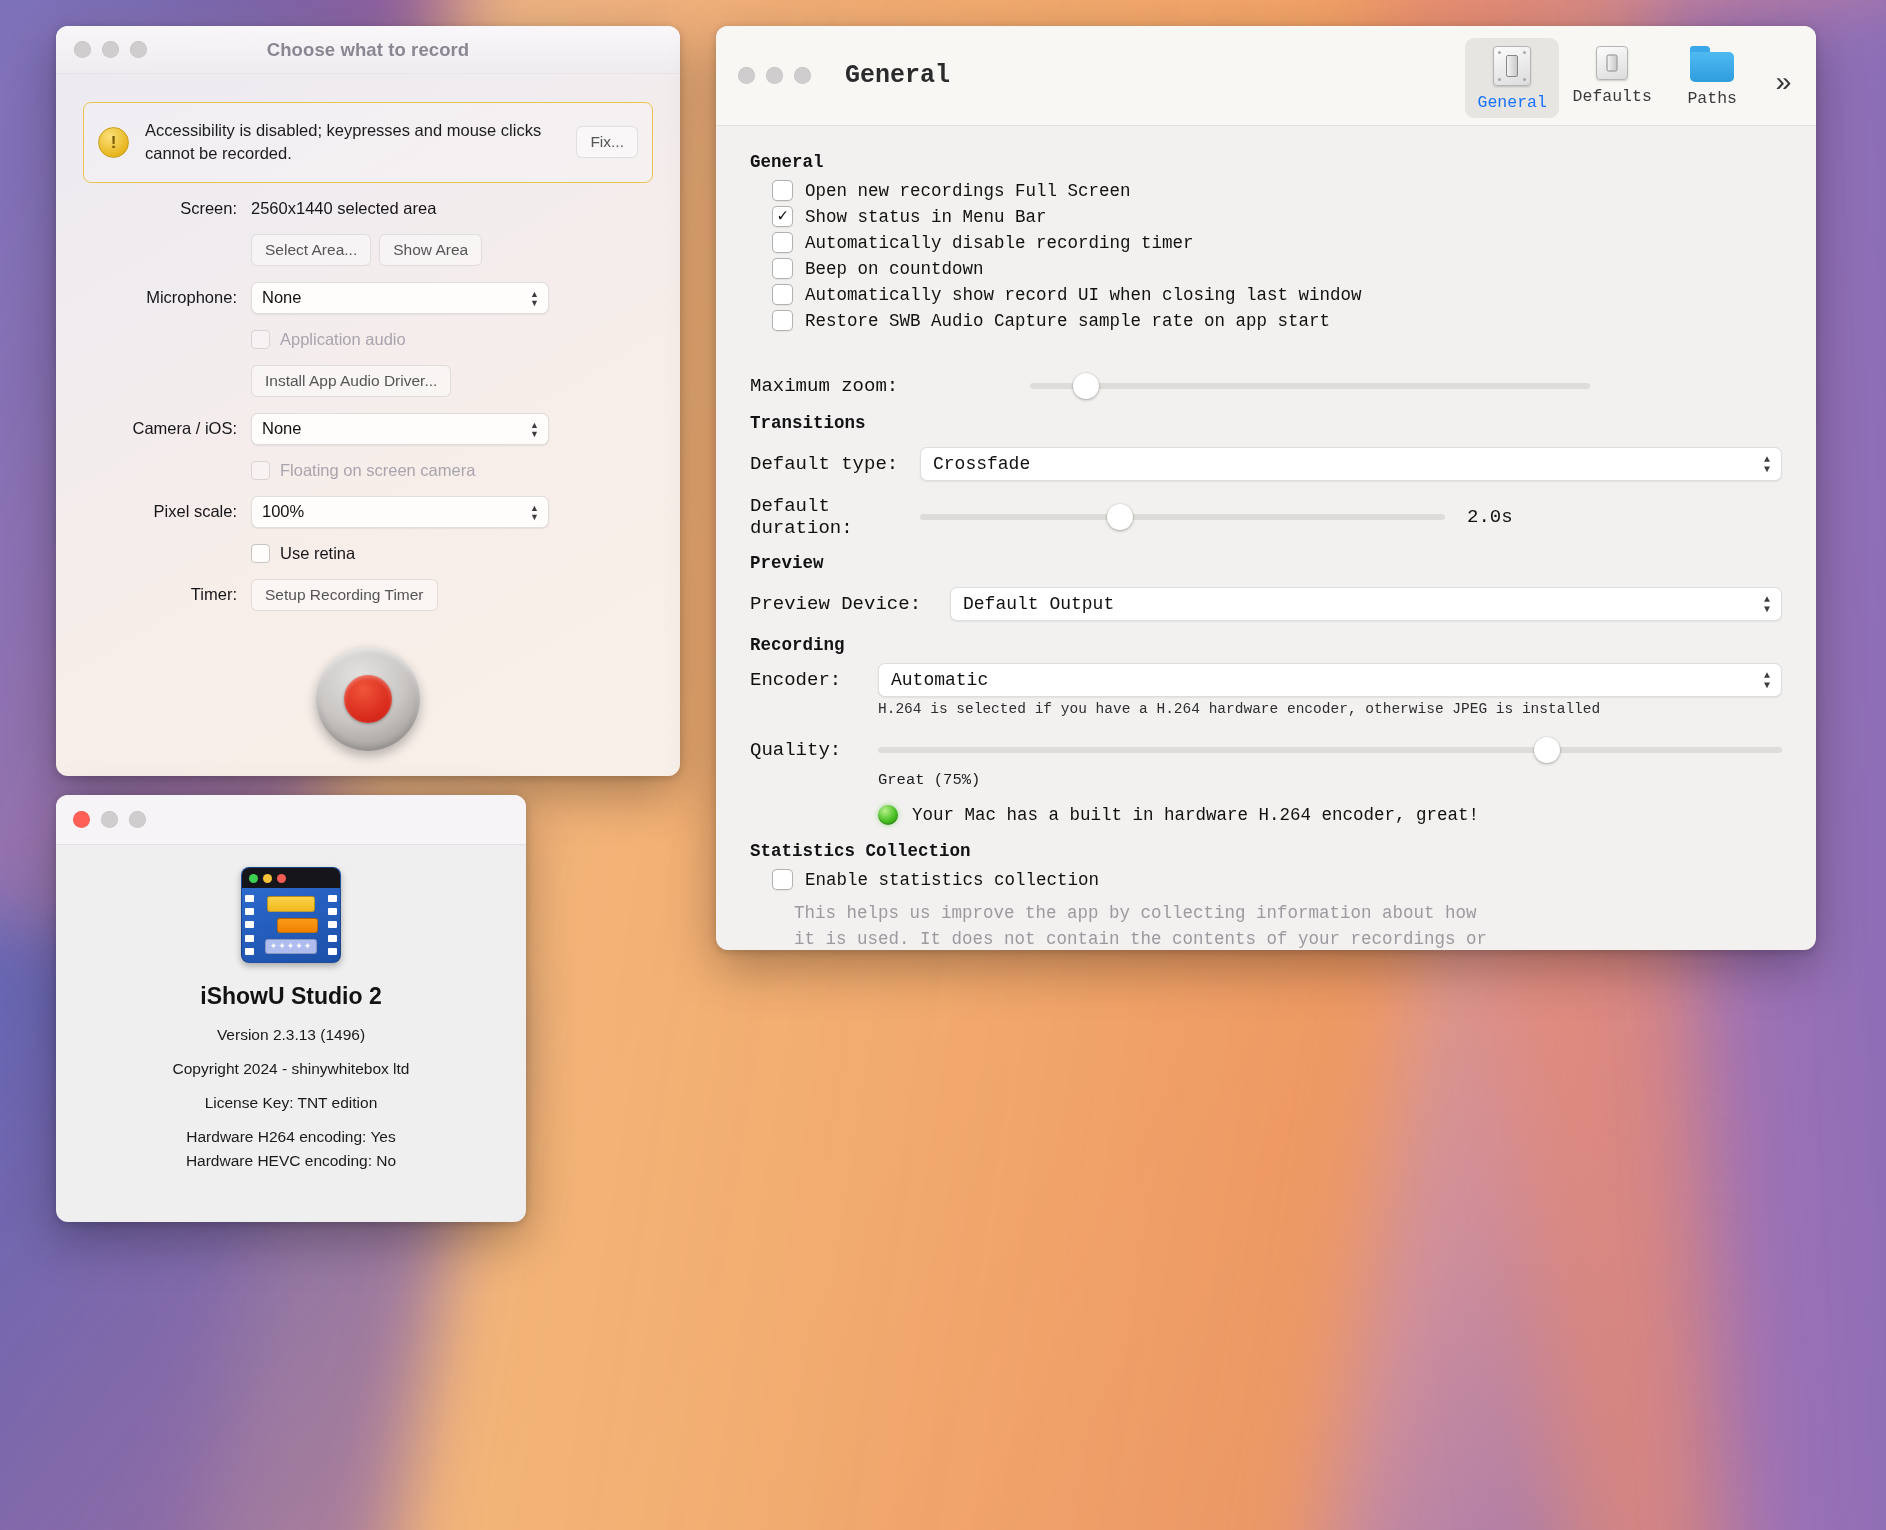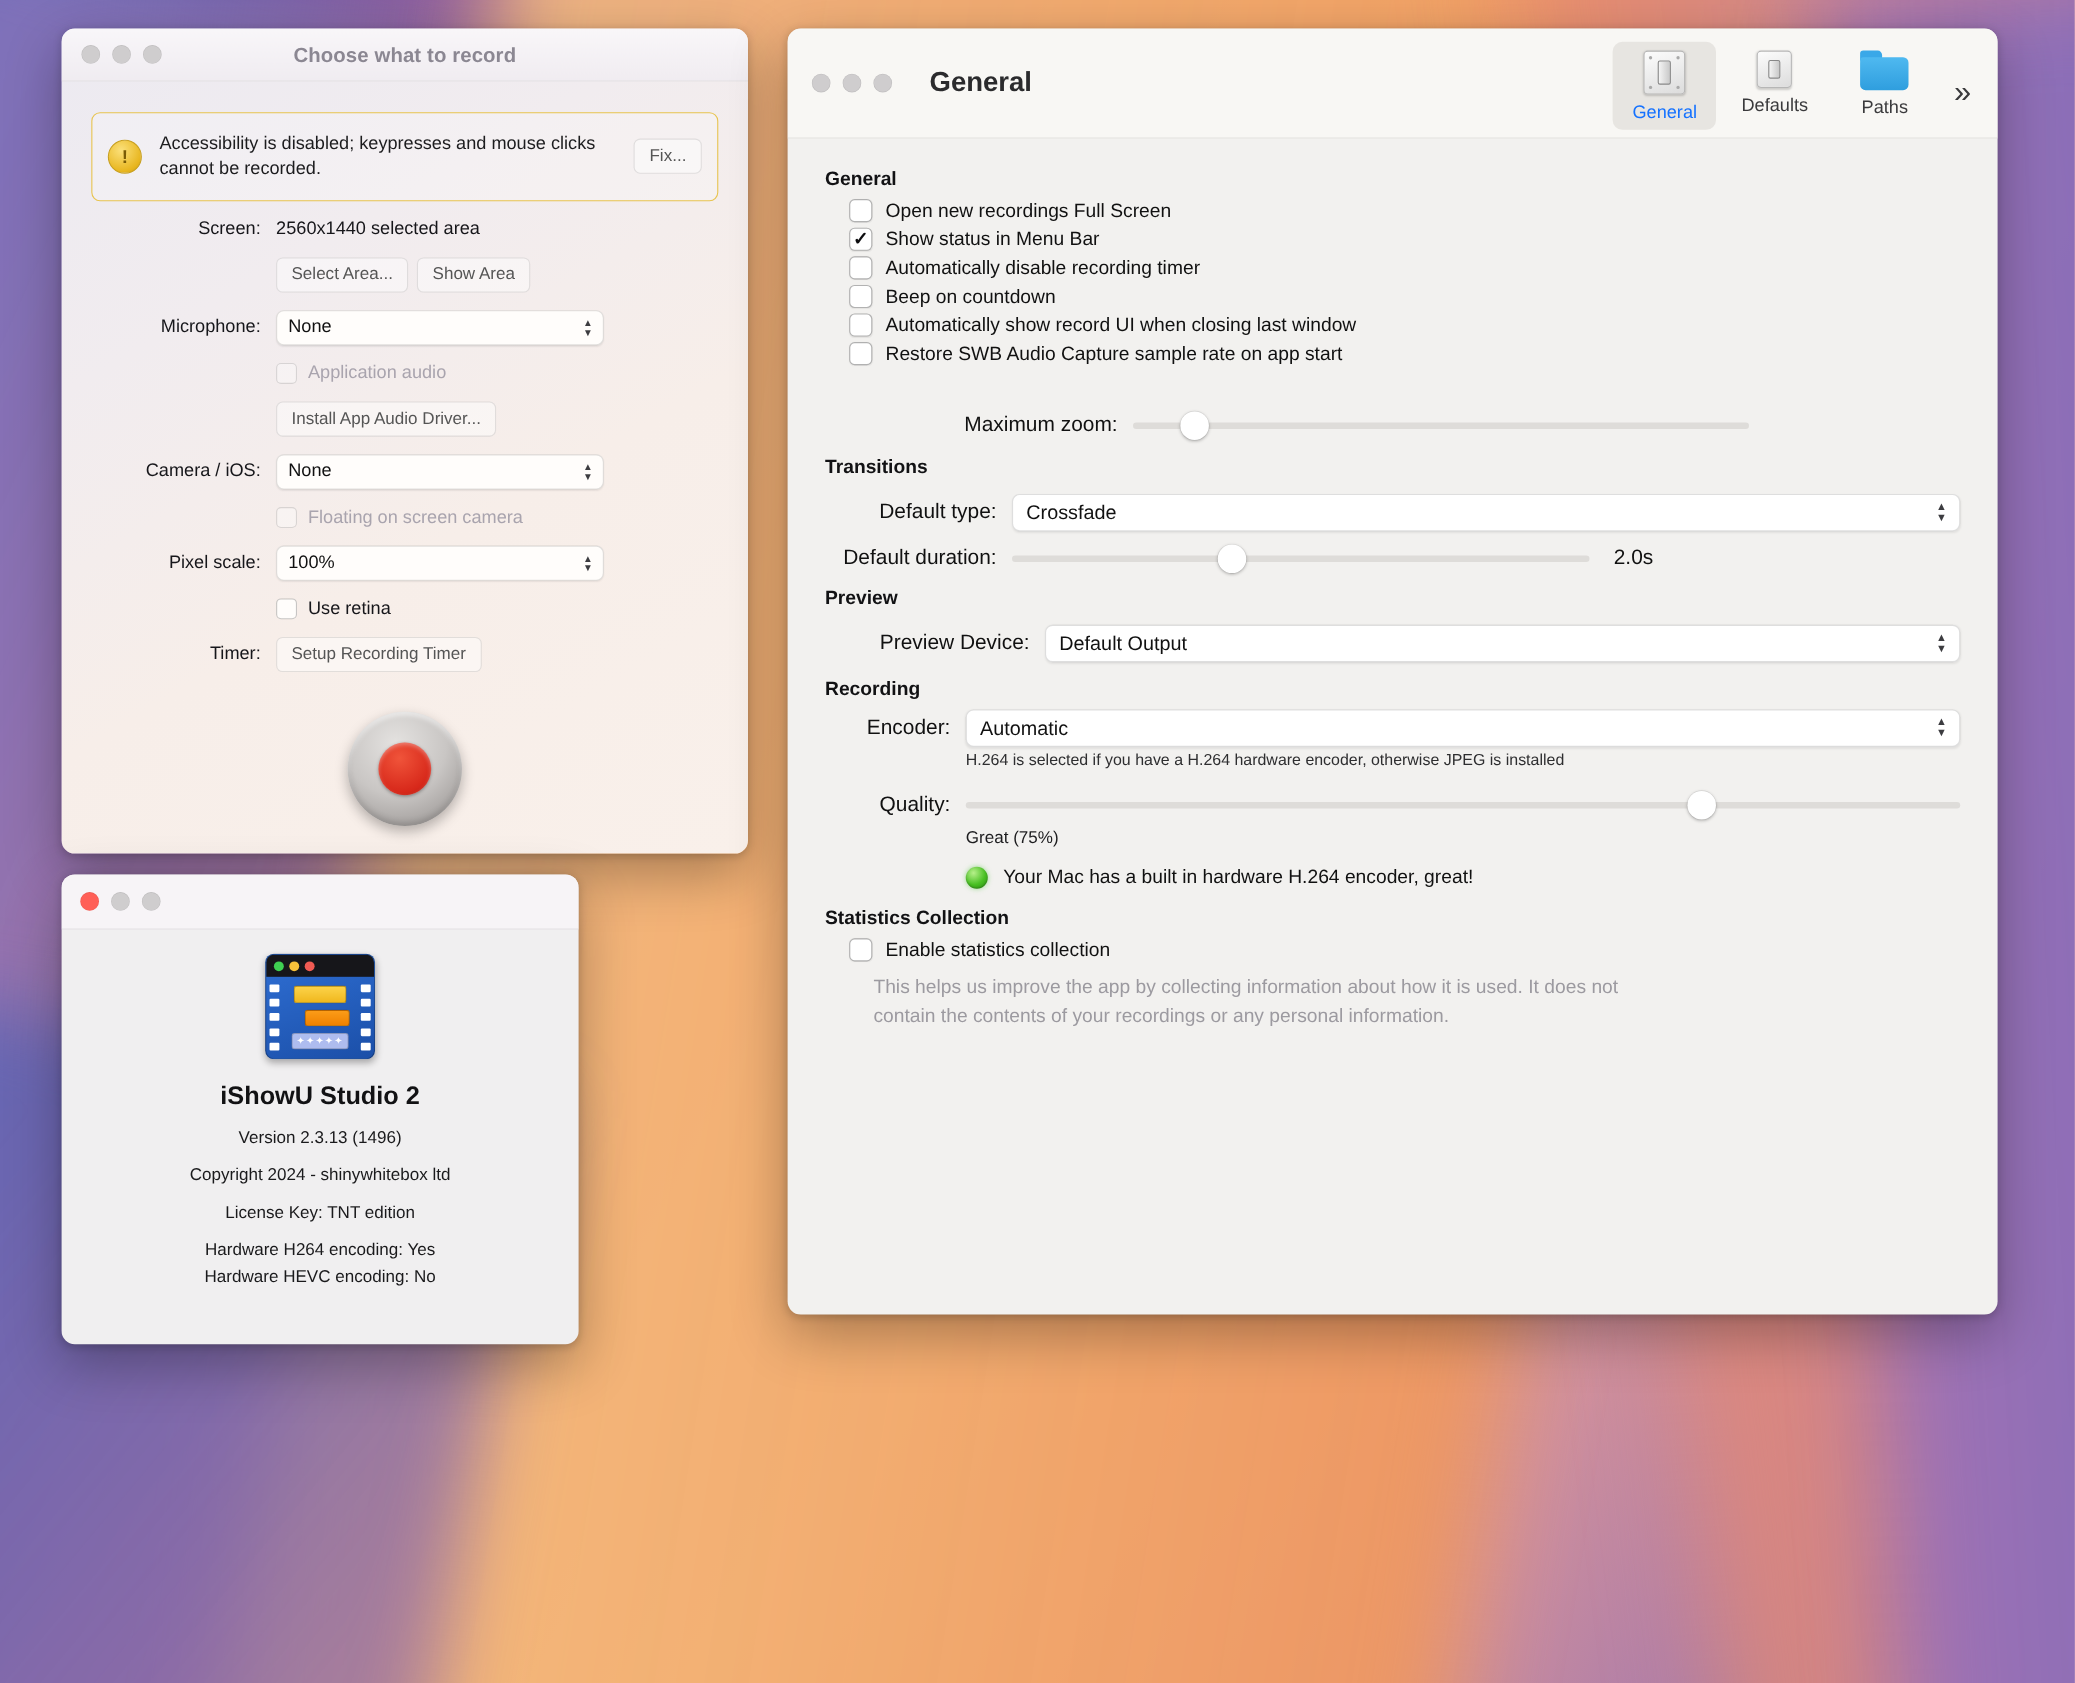--- a/index.html
+++ b/index.html
@@ -117,22 +117,22 @@
     border-radius: 3px; border: 1px solid rgba(0,0,0,.25); align-self: flex-end;
     margin-right: 6%; }
   .ai-w { width: 84%; height: 15px; background: rgba(190,200,245,.9);
     border-radius: 3px; border: 1px solid rgba(0,0,0,.2); color: #fff;
     font-size: 9px; text-align: center; line-height: 13px; letter-spacing: 1px; }
   .about-title { font-size: 23px; font-weight: 700; color: #121214; margin-top: 20px; }
   .about-line { font-size: 15.5px; color: #1a1a1c; margin-top: 16px; }
   .about-line.tight { margin-top: 6px; }
 
   
-  #prefs-window { left: 716px; top: 26px; width: 1100px; height: 1169px;
-    background: #f2f1ef; }
+  #prefs-window { left: 716px; top: 26px; width: 1100px; height: 924px;
+    background: #f2f1ef; font-family: Liberation Mono, monospace; }
   #prefs-window .titlebar { height: 100px; background: #f8f7f4;
     border-bottom: 1px solid rgba(0,0,0,.09); display: flex; align-items: center;
     padding: 0 22px; position: relative; }
   .pw-title { font-size: 25px; font-weight: 700; color: #2b2b2d; margin-left: 34px; }
   .toolbar { position: absolute; right: 18px; top: 12px; display: flex;
     align-items: flex-start; gap: 6px; }
   .tb-item { width: 94px; padding: 8px 0 6px; border-radius: 9px; text-align: center;
     display: flex; flex-direction: column; align-items: center; gap: 7px; }
   .tb-item.active { background: #e7e5e1; }
   .tb-label { font-size: 16.5px; color: #3a3a3c; }
@@ -160,21 +160,21 @@
   .prefs-body { padding: 26px 34px 0 34px; }
   .sec-h { font-size: 17.5px; font-weight: 700; color: #121214; margin-bottom: 8px; }
   .opt { display: flex; align-items: center; gap: 12px; margin: 5px 0 5px 22px; }
   .opt .lbl { font-size: 17.5px; color: #111; }
   .pcbx { width: 21px; height: 21px; border-radius: 5px; background: #fff;
     border: 1px solid rgba(0,0,0,.30); position: relative; flex: 0 0 auto;
     box-shadow: 0 .5px 1px rgba(0,0,0,.06); }
   .pcbx.on::after { content: "✓"; position: absolute; left: 50%; top: 50%;
     transform: translate(-50%,-55%); font-size: 17px; color: #0d0d0f; font-weight: 700; }
   .rowline { display: flex; align-items: center; margin: 14px 0; }
-  .rlabel { font-size: 19px; color: #111; text-align: right; flex: 0 0 auto;
+  .rlabel { font-size: 19px; color: #111; text-align: left; flex: 0 0 auto;
     padding-right: 14px; }
   .slider { position: relative; height: 6px; border-radius: 3px; background: #dedcd9;
     flex: 1; }
   .slider .knob { position: absolute; top: 50%; width: 26px; height: 26px;
     border-radius: 50%; background: #fff; transform: translate(-50%,-50%);
     box-shadow: 0 1px 3px rgba(0,0,0,.30), 0 0 0 .5px rgba(0,0,0,.07); }
   .psel { flex: 1; height: 34px; border-radius: 7px; background: #fff;
     border: 1px solid rgba(0,0,0,.13); box-shadow: 0 1px 2px rgba(0,0,0,.07);
     display: flex; align-items: center; padding: 0 12px; font-size: 18px; color: #111;
     position: relative; }

